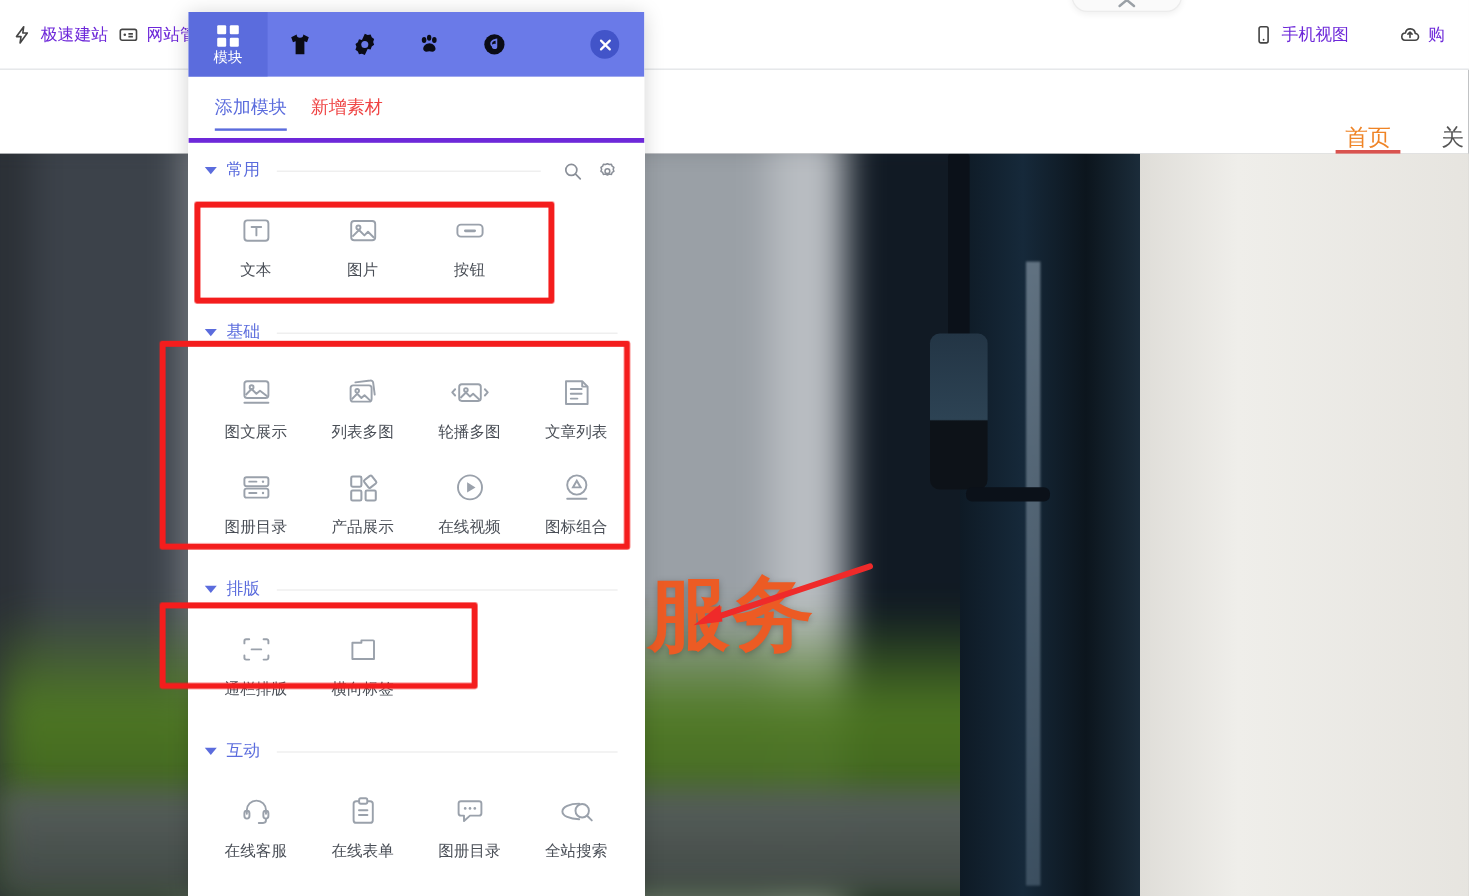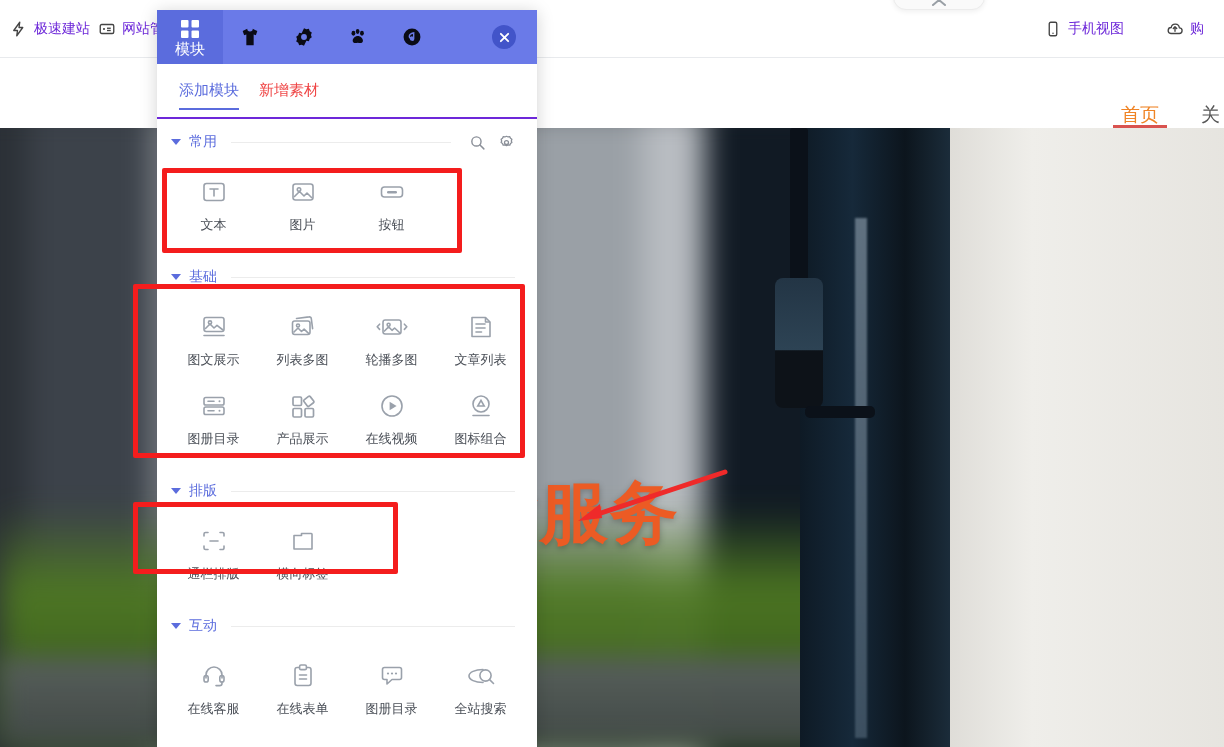--- a/index.html
+++ b/index.html
@@ -168,42 +168,42 @@
   .panel-header {
     height: 54px; background: #6a7ae8;
     display: flex; align-items: stretch; flex-shrink: 0;
   }
   .ph-tab {
     width: 66px; display: flex; flex-direction: column;
     align-items: center; justify-content: center; gap: 2px;
     color: #fff; cursor: pointer;
   }
   .ph-tab.active { background: #5b6cdd; }
-  .ph-tab-label { font-size: 15px; line-height: 1; }
+  .ph-tab-label { font-size: 12px; line-height: 1; font-family: Liberation Serif, serif; }
   .ph-icon {
     width: 54px; display: flex; align-items: center; justify-content: center;
     cursor: pointer; opacity: .9;
   }
   .ph-close {
     margin-left: auto; width: 66px;
     display: flex; align-items: center; justify-content: center;
     cursor: pointer;
   }
   .ph-close-circle {
     width: 24px; height: 24px; border-radius: 50%;
     background: #4254c9;
     display: flex; align-items: center; justify-content: center;
     color: #fff;
   }
 
   .panel-tabs {
     height: 55px; flex-shrink: 0;
     display: flex; align-items: center; gap: 20px;
     padding: 0 22px;
-    border-bottom: 2px solid #6d28d9;
+    border-bottom: 4px solid #6d28d9;
     background: #fff;
   }
   .ptab {
     font-size: 15px; color: #ef4444; position: relative;
     height: 54px; display: flex; align-items: center; cursor: pointer;
   }
   .ptab.active { color: #5b6cdd; }
   .ptab.active::after {
     content: ""; position: absolute; left: 0; right: 0; bottom: 8px;
     height: 2px; background: #5b6cdd;

